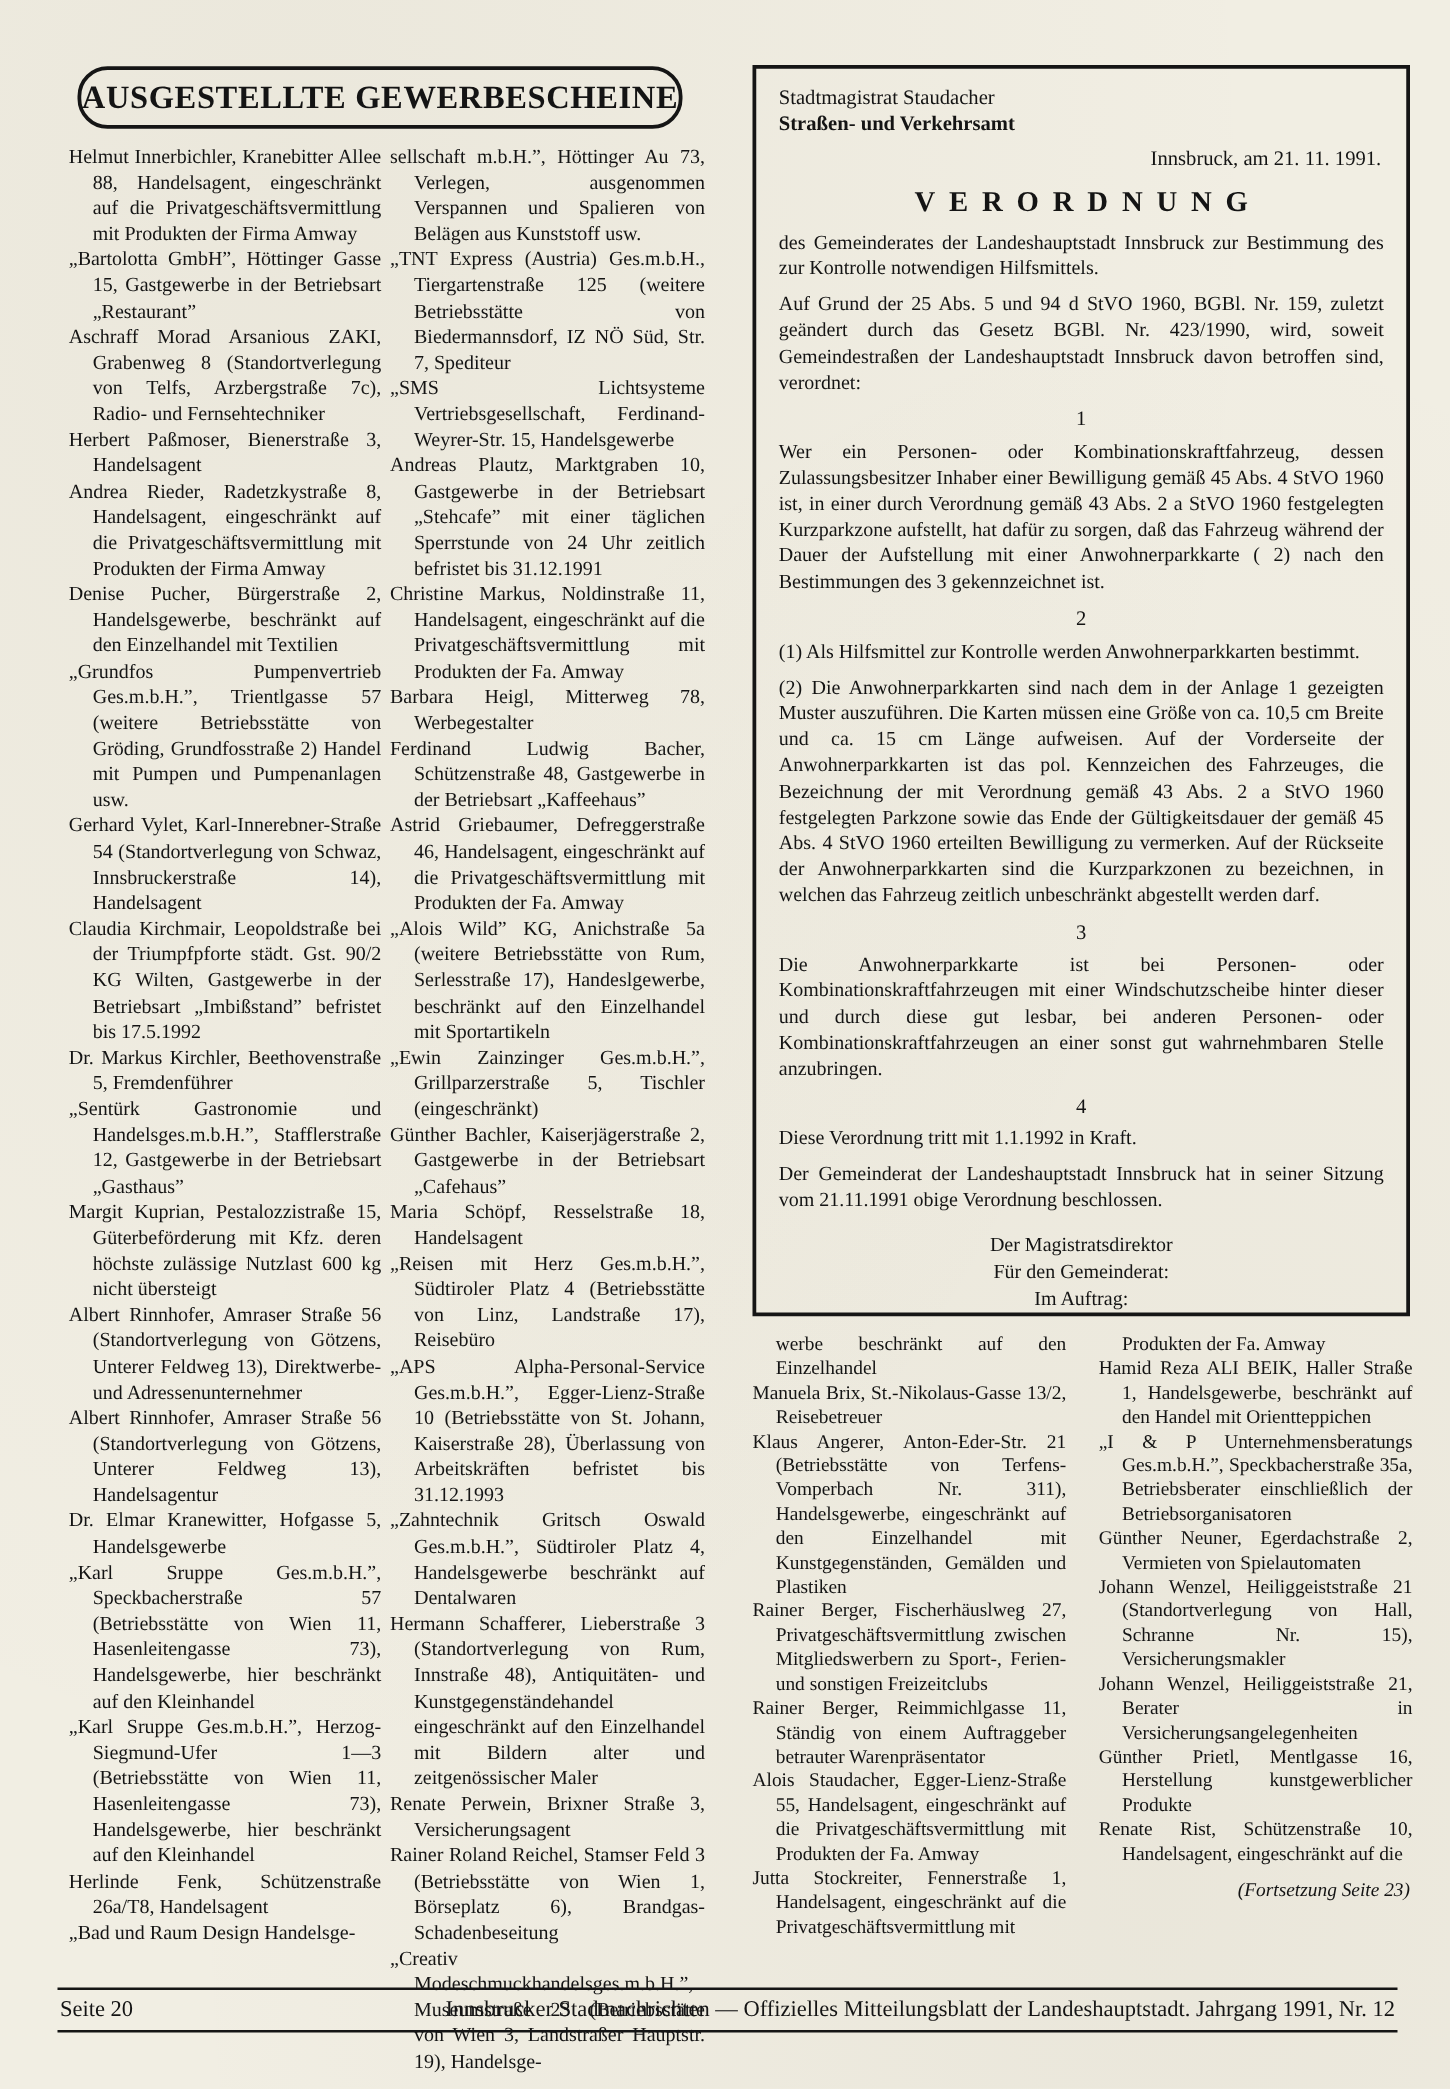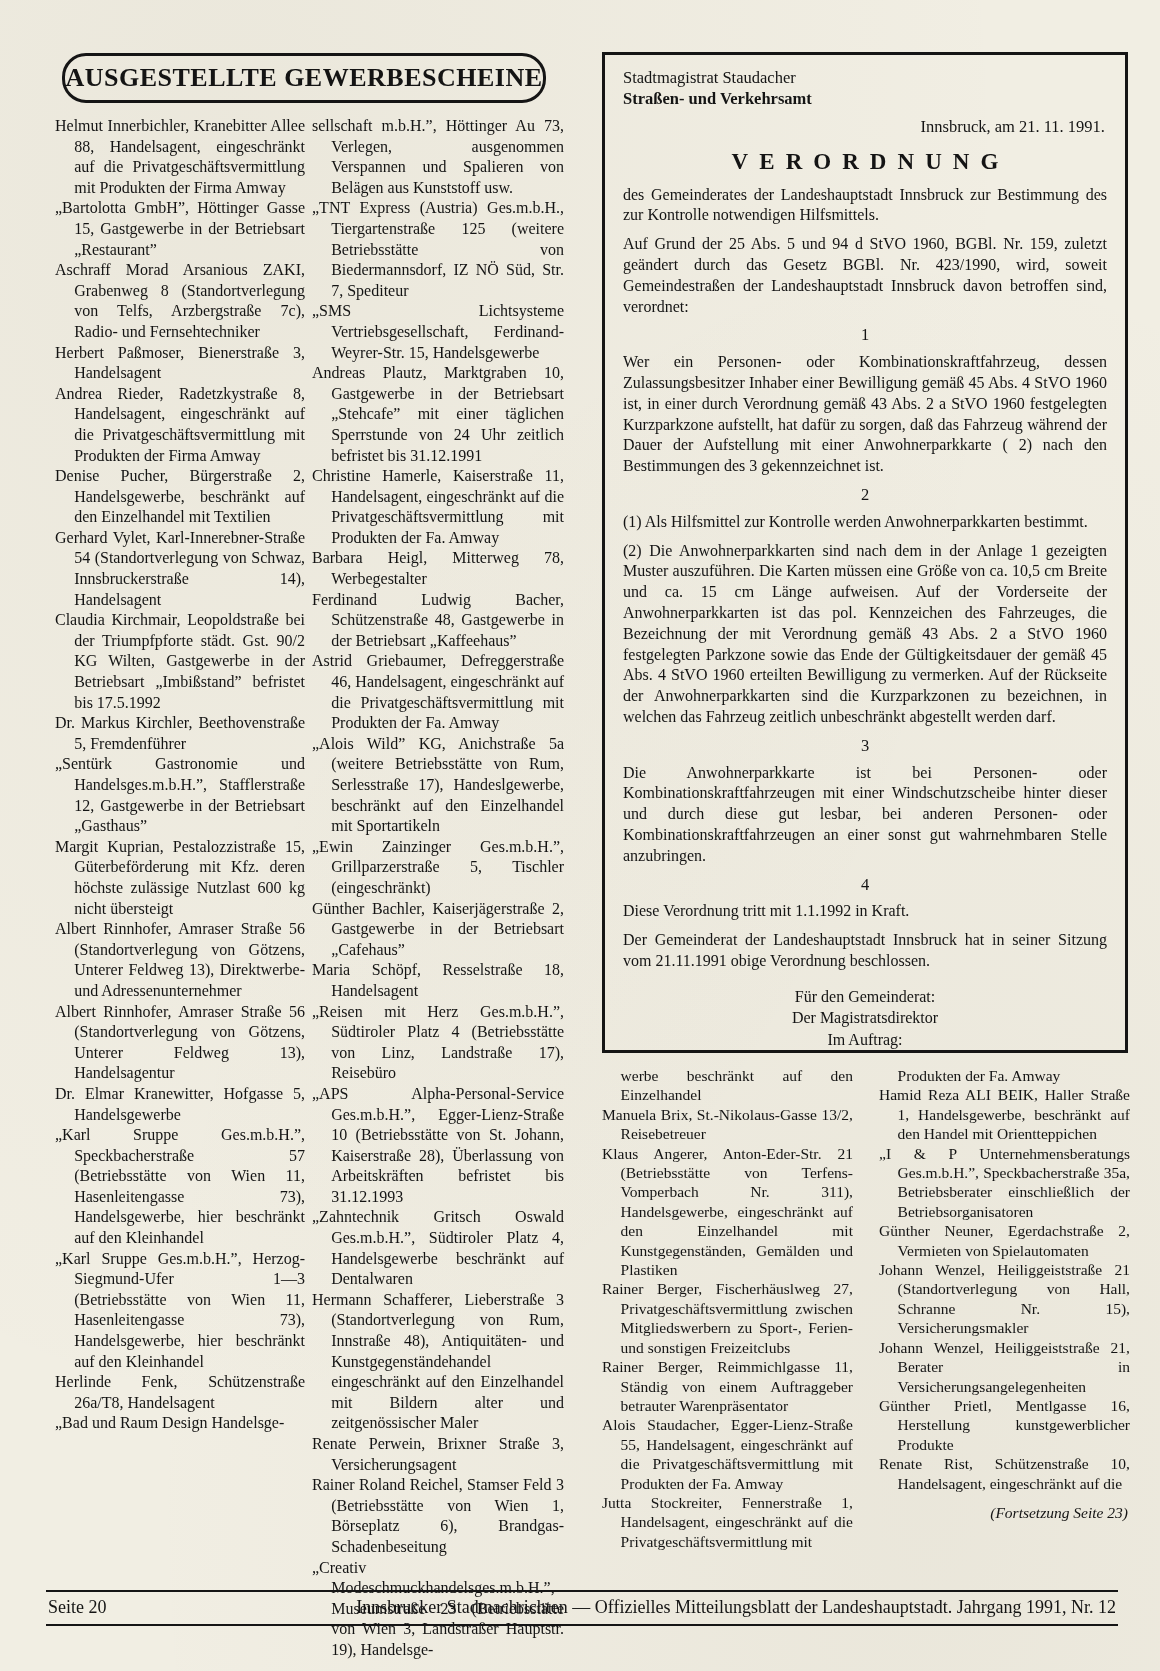--- a/index.html
+++ b/index.html
@@ -69,40 +69,41 @@
   <span>AUSGESTELLTE GEWERBESCHEINE</span>
 </div>
 
 <div class="col col-left">
     <p class="entry">Helmut Innerbichler, Kranebitter Allee 88, Handelsagent, eingeschränkt auf die Privatgeschäftsvermittlung mit Produkten der Firma Amway</p>
     <p class="entry">„Bartolotta GmbH”, Höttinger Gasse 15, Gastgewerbe in der Betriebsart „Restaurant”</p>
     <p class="entry">Aschraff Morad Arsanious ZAKI, Grabenweg 8 (Standortverlegung von Telfs, Arzbergstraße 7c), Radio- und Fernsehtechniker</p>
     <p class="entry">Herbert Paßmoser, Bienerstraße 3, Handelsagent</p>
     <p class="entry">Andrea Rieder, Radetzkystraße 8, Handelsagent, eingeschränkt auf die Privatgeschäftsvermittlung mit Produkten der Firma Amway</p>
     <p class="entry">Denise Pucher, Bürgerstraße 2, Handelsgewerbe, beschränkt auf den Einzelhandel mit Textilien</p>
+    <p class="entry">„Grundfos Pumpenvertrieb Ges.m.b.H.”, Trientlgasse 57 (weitere Betriebsstätte von Gröding, Grundfosstraße 2) Handel mit Pumpen und Pumpenanlagen usw.</p>
     <p class="entry">Gerhard Vylet, Karl-Innerebner-Straße 54 (Standortverlegung von Schwaz, Innsbruckerstraße 14), Handelsagent</p>
     <p class="entry">Claudia Kirchmair, Leopoldstraße bei der Triumpfpforte städt. Gst. 90/2 KG Wilten, Gastgewerbe in der Betriebsart „Imbißstand” befristet bis 17.5.1992</p>
     <p class="entry">Dr. Markus Kirchler, Beethovenstraße 5, Fremdenführer</p>
     <p class="entry">„Sentürk Gastronomie und Handelsges.m.b.H.”, Stafflerstraße 12, Gastgewerbe in der Betriebsart „Gasthaus”</p>
     <p class="entry">Margit Kuprian, Pestalozzistraße 15, Güterbeförderung mit Kfz. deren höchste zulässige Nutzlast 600 kg nicht übersteigt</p>
     <p class="entry">Albert Rinnhofer, Amraser Straße 56 (Standortverlegung von Götzens, Unterer Feldweg 13), Direktwerbe- und Adressenunternehmer</p>
     <p class="entry">Albert Rinnhofer, Amraser Straße 56 (Standortverlegung von Götzens, Unterer Feldweg 13), Handelsagentur</p>
     <p class="entry">Dr. Elmar Kranewitter, Hofgasse 5, Handelsgewerbe</p>
     <p class="entry">„Karl Sruppe Ges.m.b.H.”, Speckbacherstraße 57 (Betriebsstätte von Wien 11, Hasenleitengasse 73), Handelsgewerbe, hier beschränkt auf den Kleinhandel</p>
     <p class="entry">„Karl Sruppe Ges.m.b.H.”, Herzog-Siegmund-Ufer 1—3 (Betriebsstätte von Wien 11, Hasenleitengasse 73), Handelsgewerbe, hier beschränkt auf den Kleinhandel</p>
     <p class="entry">Herlinde Fenk, Schützenstraße 26a/T8, Handelsagent</p>
     <p class="entry">„Bad und Raum Design Handelsge-</p>
   </div>
 
 <div class="col col-mid">
     <p class="entry">sellschaft m.b.H.”, Höttinger Au 73, Verlegen, ausgenommen Verspannen und Spalieren von Belägen aus Kunststoff usw.</p>
     <p class="entry">„TNT Express (Austria) Ges.m.b.H., Tiergartenstraße 125 (weitere Betriebsstätte von Biedermannsdorf, IZ NÖ Süd, Str. 7, Spediteur</p>
     <p class="entry">„SMS Lichtsysteme Vertriebsgesellschaft, Ferdinand-Weyrer-Str. 15, Handelsgewerbe</p>
     <p class="entry">Andreas Plautz, Marktgraben 10, Gastgewerbe in der Betriebsart „Stehcafe” mit einer täglichen Sperrstunde von 24 Uhr zeitlich befristet bis 31.12.1991</p>
-    <p class="entry">Christine Hamerle, Kaiserstraße 11, Handelsagent, eingeschränkt auf die Privatgeschäftsvermittlung mit Produkten der Fa. Amway</p>
+    <p class="entry">Christine Markus, Noldinstraße 11, Handelsagent, eingeschränkt auf die Privatgeschäftsvermittlung mit Produkten der Fa. Amway</p>
     <p class="entry">Barbara Heigl, Mitterweg 78, Werbegestalter</p>
     <p class="entry">Ferdinand Ludwig Bacher, Schützenstraße 48, Gastgewerbe in der Betriebsart „Kaffeehaus”</p>
     <p class="entry">Astrid Griebaumer, Defreggerstraße 46, Handelsagent, eingeschränkt auf die Privatgeschäftsvermittlung mit Produkten der Fa. Amway</p>
     <p class="entry">„Alois Wild” KG, Anichstraße 5a (weitere Betriebsstätte von Rum, Serlesstraße 17), Handeslgewerbe, beschränkt auf den Einzelhandel mit Sportartikeln</p>
     <p class="entry">„Ewin Zainzinger Ges.m.b.H.”, Grillparzerstraße 5, Tischler (eingeschränkt)</p>
     <p class="entry">Günther Bachler, Kaiserjägerstraße 2, Gastgewerbe in der Betriebsart „Cafehaus”</p>
     <p class="entry">Maria Schöpf, Resselstraße 18, Handelsagent</p>
     <p class="entry">„Reisen mit Herz Ges.m.b.H.”, Südtiroler Platz 4 (Betriebsstätte von Linz, Landstraße 17), Reisebüro</p>
     <p class="entry">„APS Alpha-Personal-Service Ges.m.b.H.”, Egger-Lienz-Straße 10 (Betriebsstätte von St. Johann, Kaiserstraße 28), Überlassung von Arbeitskräften befristet bis 31.12.1993</p>
     <p class="entry">„Zahntechnik Gritsch Oswald Ges.m.b.H.”, Südtiroler Platz 4, Handelsgewerbe beschränkt auf Dentalwaren</p>
@@ -127,22 +128,22 @@
       <p class="v-num">2</p>
       <p class="v-para">(1) Als Hilfsmittel zur Kontrolle werden Anwohnerparkkarten bestimmt.</p>
       <p class="v-para">(2) Die Anwohnerparkkarten sind nach dem in der Anlage 1 gezeigten Muster auszuführen. Die Karten müssen eine Größe von ca. 10,5 cm Breite und ca. 15 cm Länge aufweisen. Auf der Vorderseite der Anwohnerparkkarten ist das pol. Kennzeichen des Fahrzeuges, die Bezeichnung der mit Verordnung gemäß 43 Abs. 2 a StVO 1960 festgelegten Parkzone sowie das Ende der Gültigkeitsdauer der gemäß 45 Abs. 4 StVO 1960 erteilten Bewilligung zu vermerken. Auf der Rückseite der Anwohnerparkkarten sind die Kurzparkzonen zu bezeichnen, in welchen das Fahrzeug zeitlich unbeschränkt abgestellt werden darf.</p>
       <p class="v-num">3</p>
       <p class="v-para">Die Anwohnerparkkarte ist bei Personen- oder Kombinationskraftfahrzeugen mit einer Windschutzscheibe hinter dieser und durch diese gut lesbar, bei anderen Personen- oder Kombinationskraftfahrzeugen an einer sonst gut wahrnehmbaren Stelle anzubringen.</p>
       <p class="v-num">4</p>
       <p class="v-para">Diese Verordnung tritt mit 1.1.1992 in Kraft.</p>
     </div>
   <p class="v-para">Der Gemeinderat der Landeshauptstadt Innsbruck hat in seiner Sitzung vom 21.11.1991 obige Verordnung beschlossen.</p>
   <div class="signature">
+      <p>Der Magistratsdirektor</p>
       <p>Für den Gemeinderat:</p>
-      <p>Der Magistratsdirektor</p>
       <p>Im Auftrag:</p>
       <p>Dr. Jäger, Senatsrat</p>
     </div>
 </div>
 
 <div class="bottom-cols">
   <div class="bcol">
     <p class="entry-cont">werbe beschränkt auf den Einzelhandel</p>
     <div>
         <p class="entry">Manuela Brix, St.-Nikolaus-Gasse 13/2, Reisebetreuer</p>

